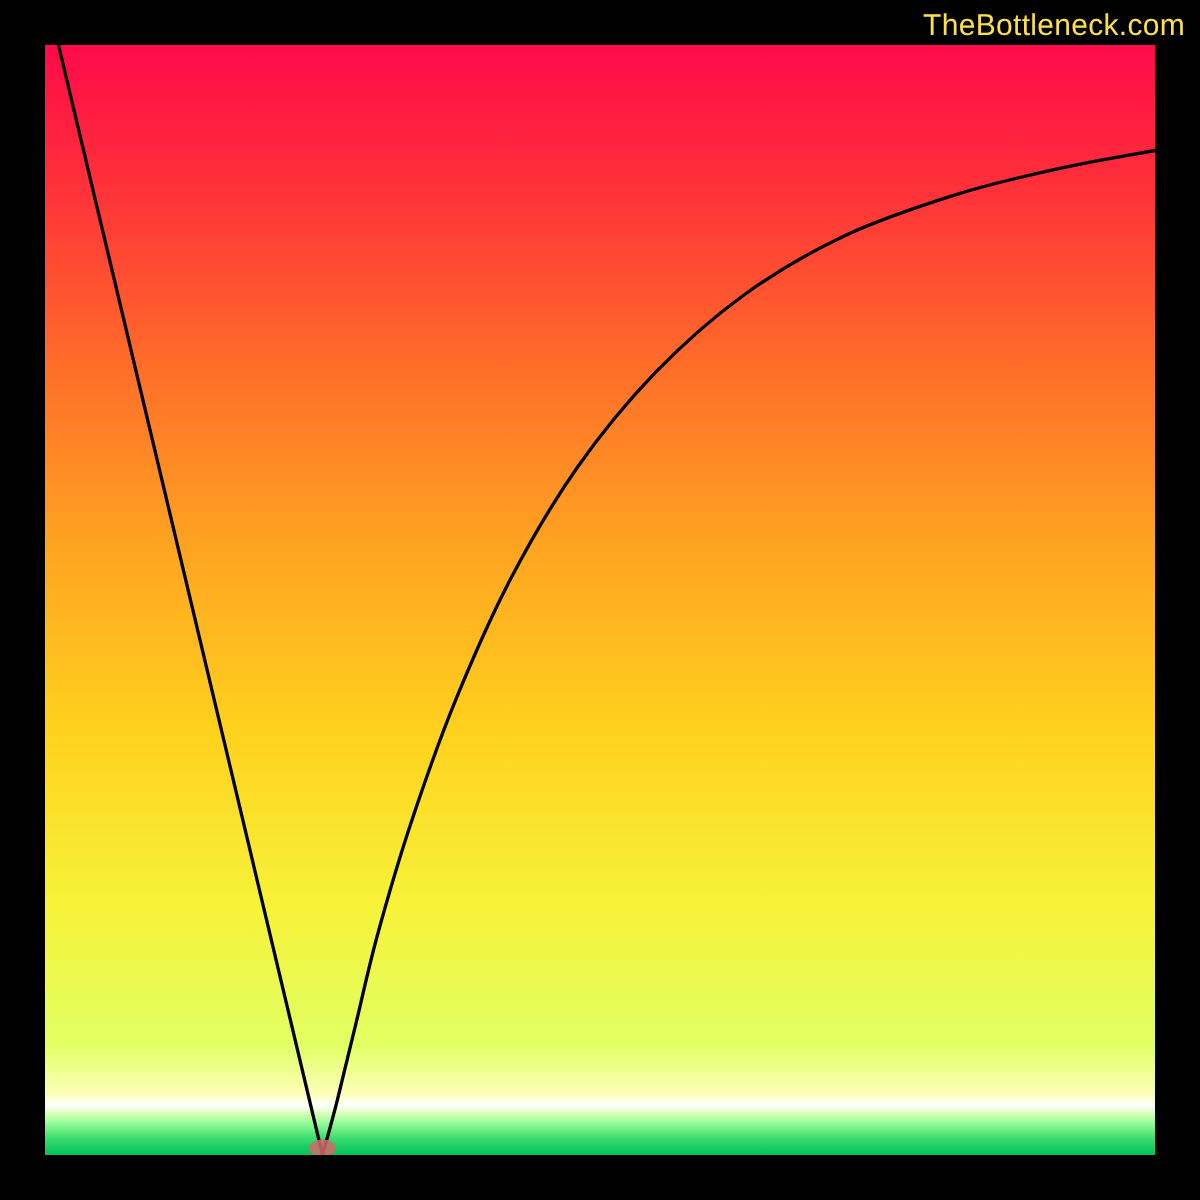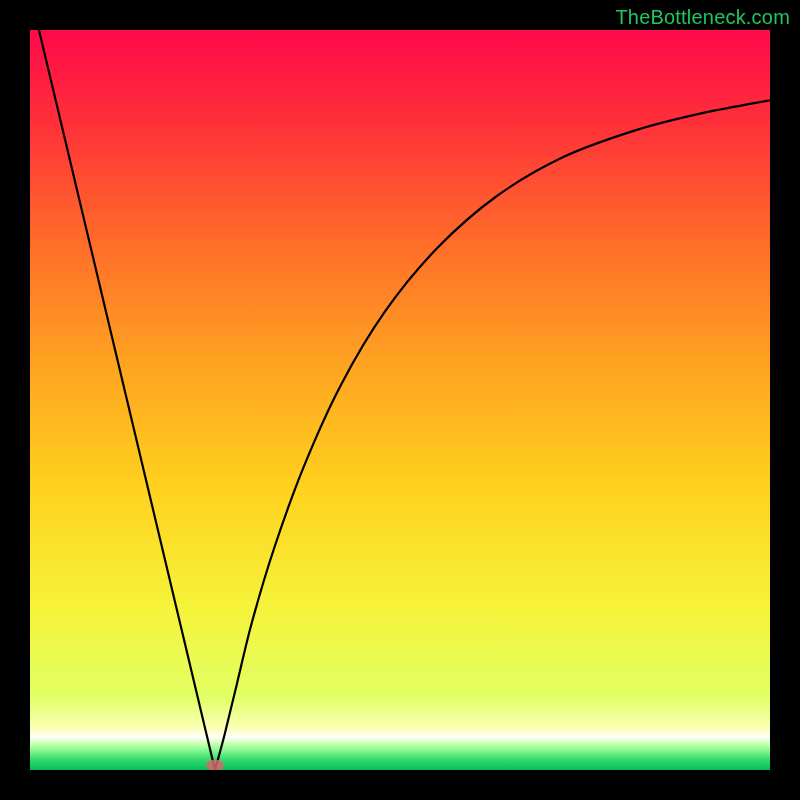--- a/index.html
+++ b/index.html
@@ -21,21 +21,21 @@
     position: absolute;
     left: 30px;
     top: 30px;
     width: 740px;
     height: 740px;
   }
   .attribution {
     position: absolute;
     top: 6px;
     right: 10px;
-    color: #22c55e;
+    color: #fde047;
     font-size: 20px;
     font-weight: 500;
     letter-spacing: 0.2px;
   }
 </style>
 </head>
 <body>
 
 <div class="frame">
   <div class="attribution">TheBottleneck.com</div>

